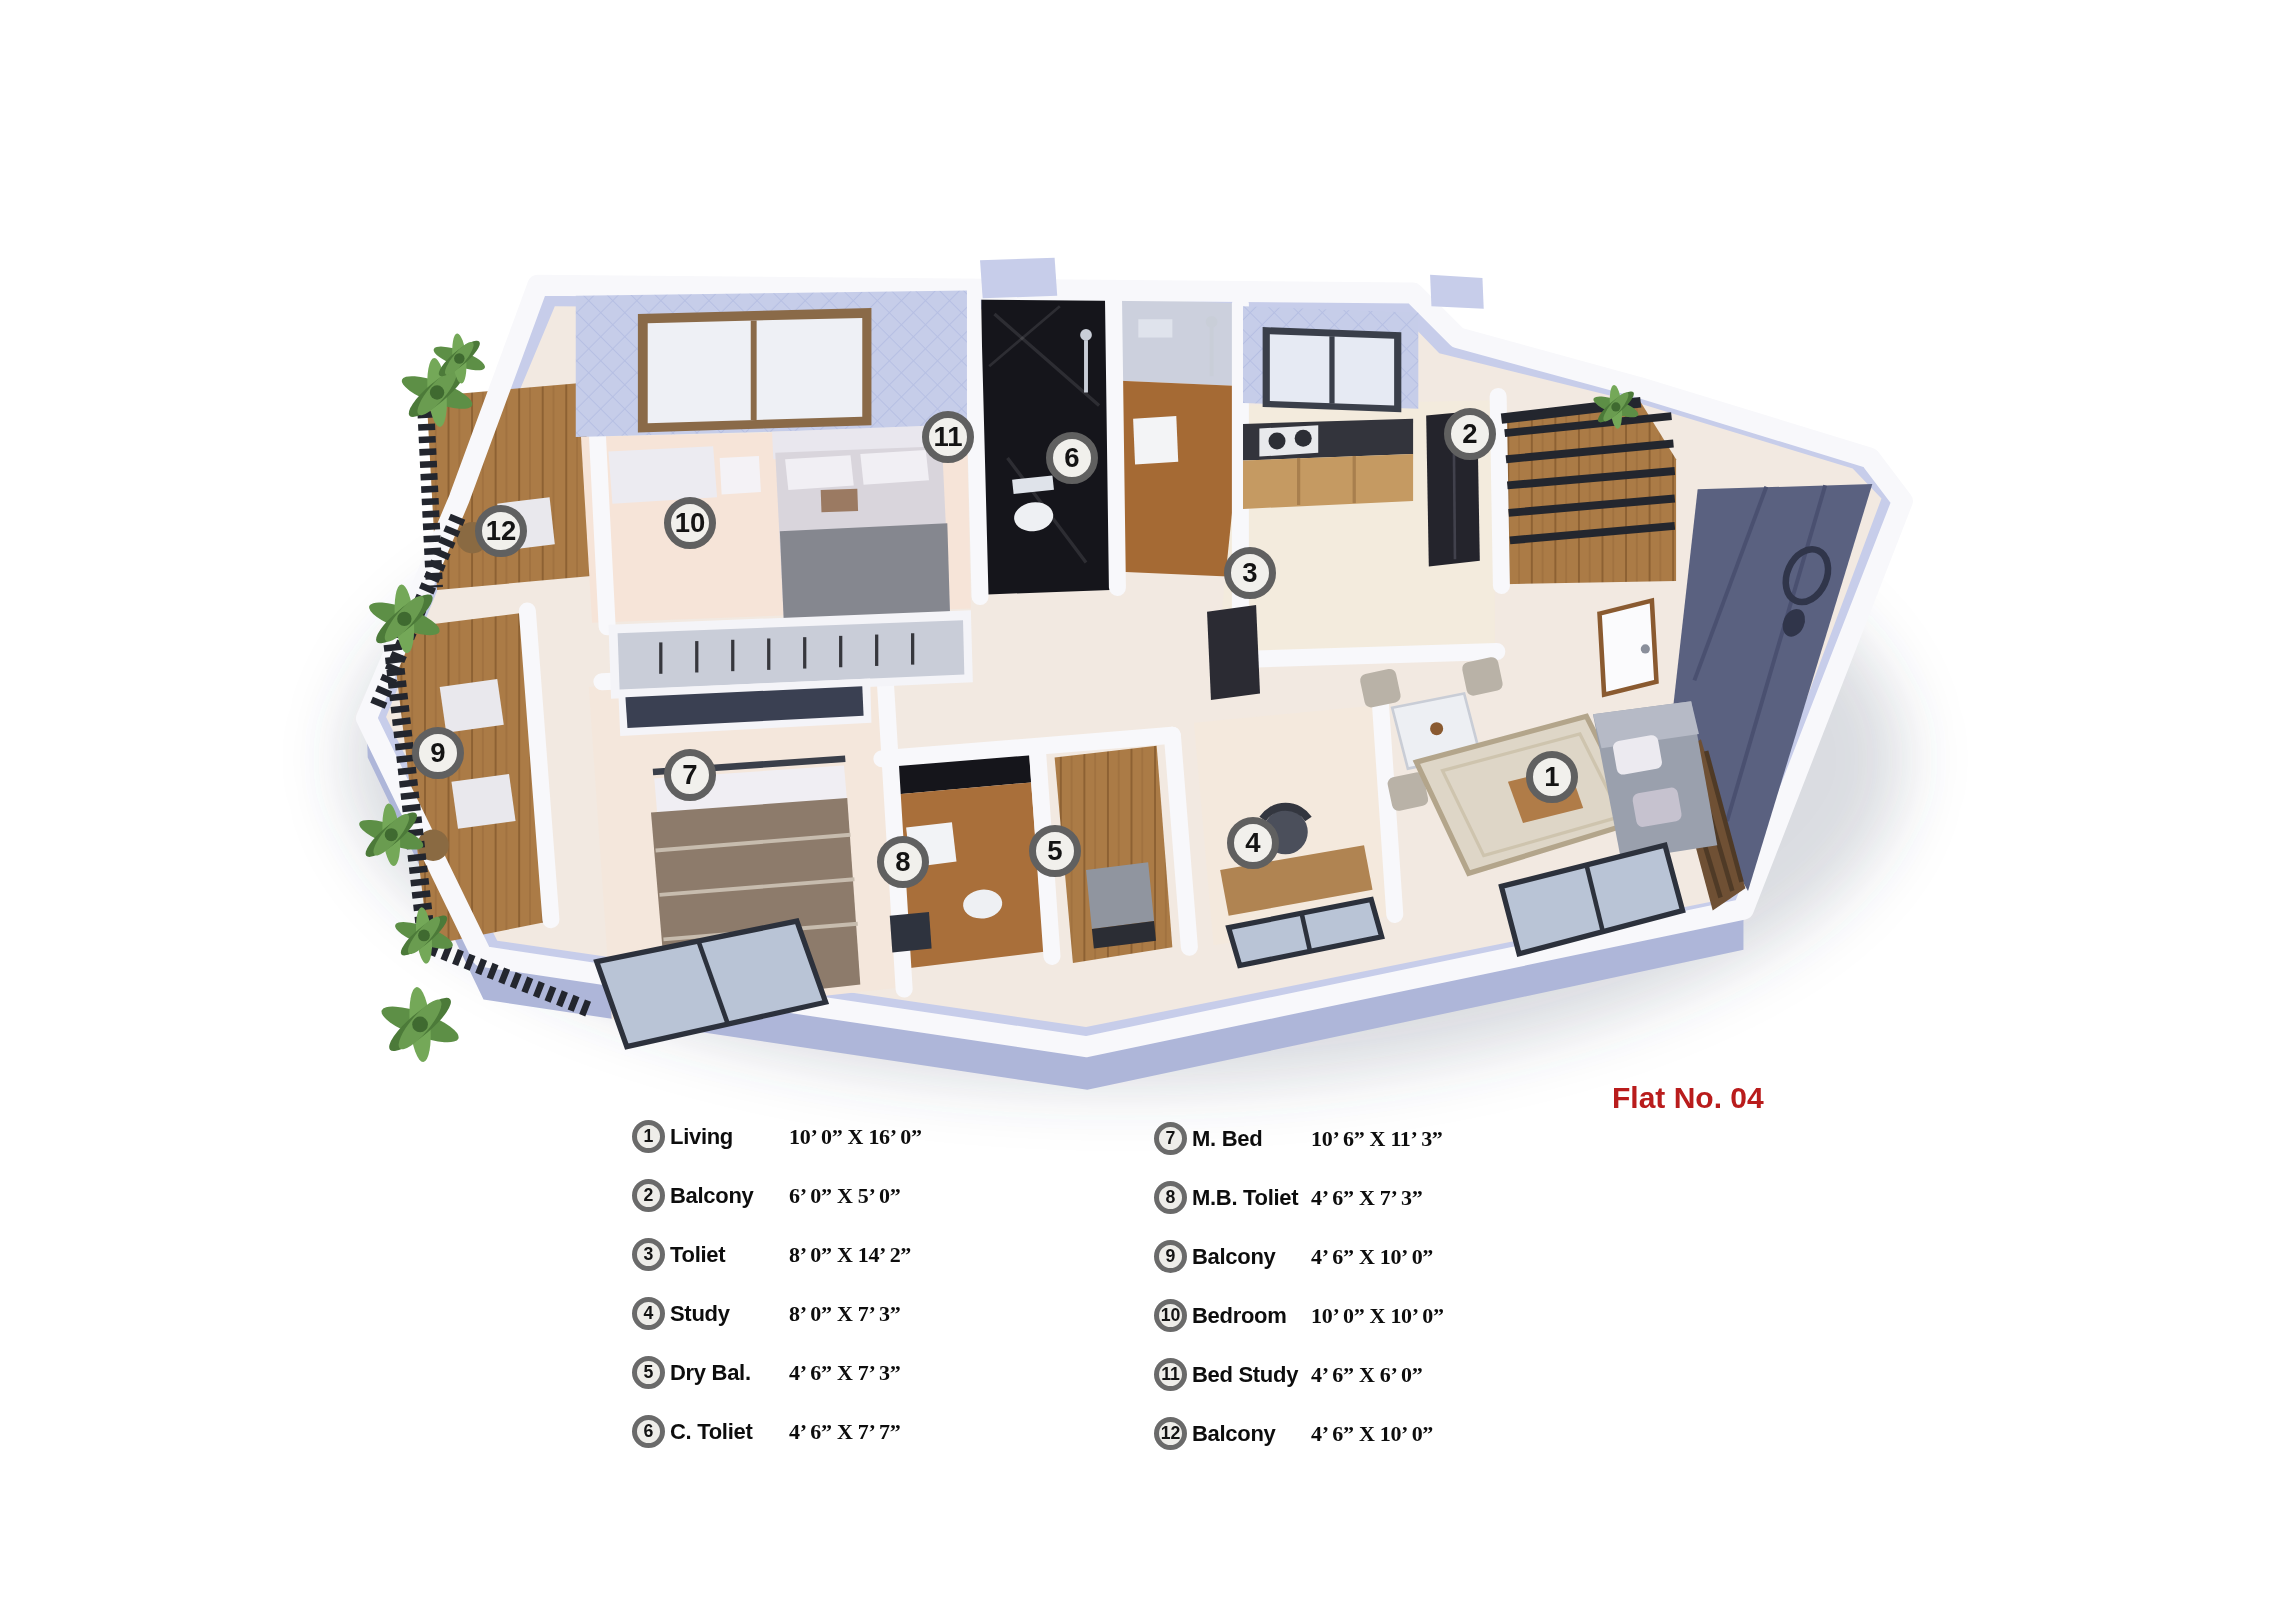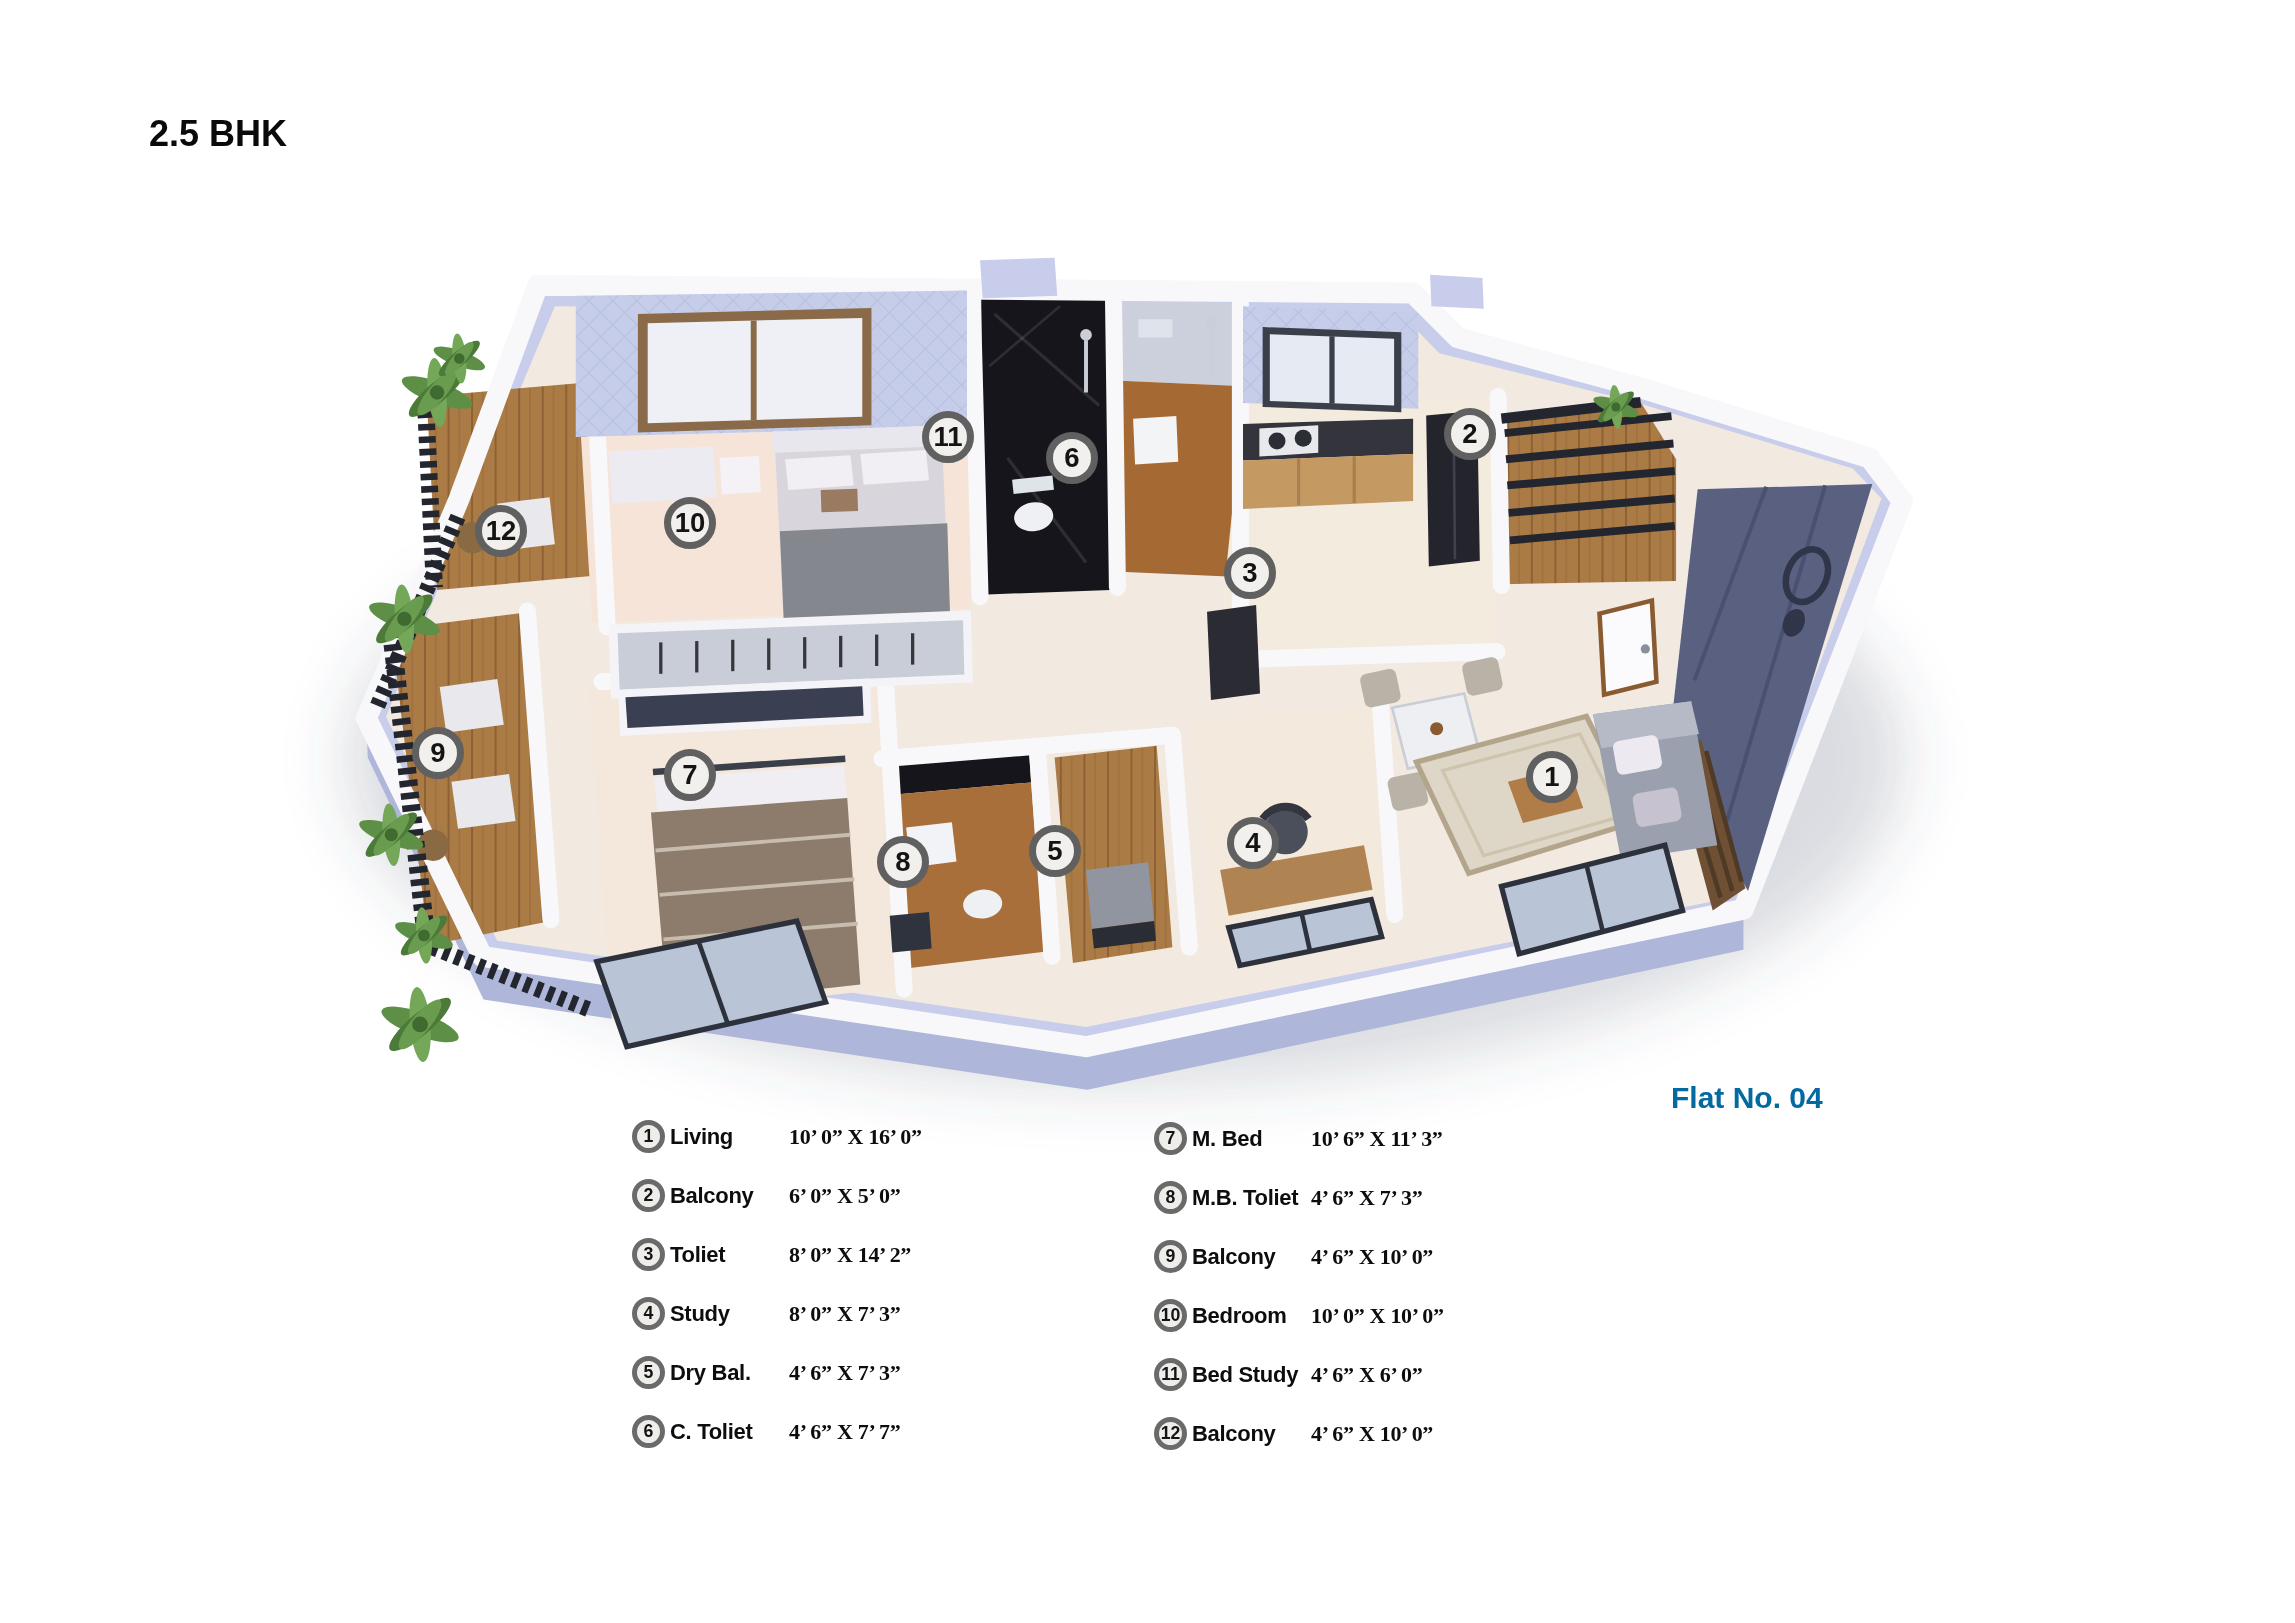--- a/index.html
+++ b/index.html
@@ -4,21 +4,21 @@
 <style>
   html,body{margin:0;padding:0;background:#ffffff;}
   #page{position:relative;width:2295px;height:1623px;background:#ffffff;overflow:hidden;
         font-family:"Liberation Sans",sans-serif;}
 
   
   .title-block{position:absolute;left:149px;top:110px;color:#0a0a0a;}
   .title-line{font-size:36px;font-weight:700;line-height:48px;letter-spacing:0px;}
 
   
-  .flat-no{position:absolute;left:1671px;top:1081px;font-size:30px;font-weight:700;color:#0369a1;}
+  .flat-no{position:absolute;left:1612px;top:1081px;font-size:30px;font-weight:700;color:#b91c1c;}
 
   
   #plan-svg{position:absolute;left:0;top:0;width:2295px;height:1623px;}
 
   
   .plan-badge{position:absolute;width:52px;height:52px;border-radius:50%;
       background:#f1f0ec;border:7.2px solid #606060;box-sizing:border-box;
       display:flex;align-items:center;justify-content:center;
       font-size:27.5px;font-weight:700;color:#141414;transform:translate(-50%,-50%);
       z-index:5;}
@@ -256,21 +256,20 @@
 
     <use href="#plantdef" transform="translate(668,600) scale(1.1)"></use>
     <use href="#plantdef" transform="translate(702,548) scale(0.8)"></use>
     <use href="#plantdef" transform="translate(618,946) scale(1.1)"></use>
     <use href="#plantdef" transform="translate(598,1276) scale(1.0)"></use>
     <use href="#plantdef" transform="translate(648,1430) scale(0.9)"></use>
     <use href="#plantdef" transform="translate(642,1566) scale(1.2)"></use>
   </svg>
 
   <div class="title-block">
-    <div class="title-line">2.5 BHK</div>
   </div>
 
   <div class="flat-no">Flat No. 04</div>
 
   <div class="plan-badge" style="left:1552px;top:777px">1</div>
   <div class="plan-badge" style="left:1470px;top:434px">2</div>
   <div class="plan-badge" style="left:1250px;top:573px">3</div>
   <div class="plan-badge" style="left:1253px;top:843px">4</div>
   <div class="plan-badge" style="left:1055px;top:851px">5</div>
   <div class="plan-badge" style="left:1072px;top:458px">6</div>

